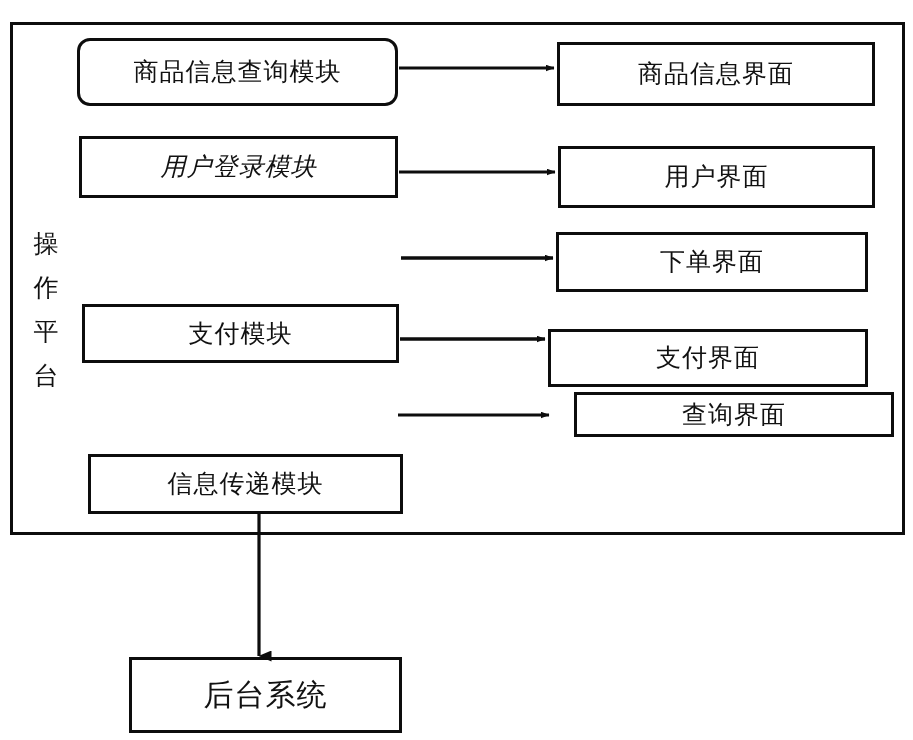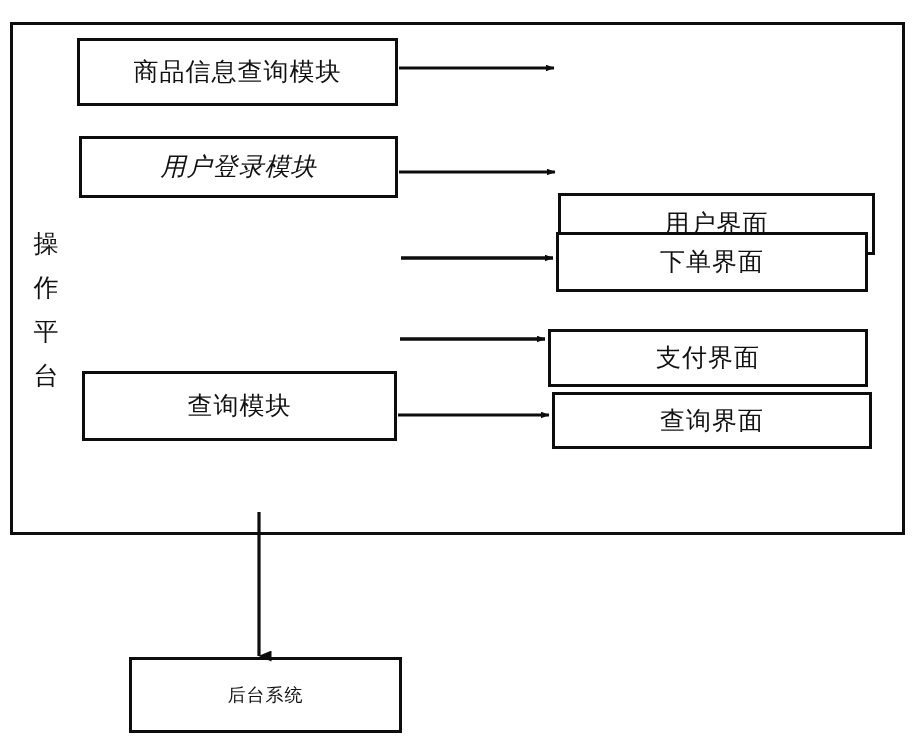--- a/index.html
+++ b/index.html
@@ -53,34 +53,34 @@
     font-size: 25px;
     color: #111111;
     letter-spacing: 1px;
     text-align: center;
   }
   .node-label {
     display: block;
     line-height: 1.2;
   }
   
-  .m1 { left: 77px;  top: 38px;  width: 321px; height: 68px; }
+  .m1 { left: 77px;  top: 38px;  width: 321px; height: 68px; border-radius: 13px; }
   .m2 { left: 79px;  top: 136px; width: 319px; height: 62px; font-style: italic; }
   .m3 { left: 82px;  top: 225px; width: 318px; height: 66px; }
   .m4 { left: 82px;  top: 304px; width: 317px; height: 59px; }
   .m5 { left: 82px;  top: 371px; width: 315px; height: 70px; }
   .m6 { left: 88px;  top: 454px; width: 315px; height: 60px; }
   
   .i1 { left: 557px; top: 42px;  width: 318px; height: 64px; }
-  .i2 { left: 558px; top: 146px; width: 317px; height: 62px; margin-top: 47px; }
+  .i2 { left: 558px; top: 146px; width: 317px; height: 62px; }
   .i3 { left: 556px; top: 232px; width: 312px; height: 60px; }
   .i4 { left: 548px; top: 313px; width: 320px; height: 58px; margin-top: 16px; }
-  .i5 { left: 552px; top: 392px; width: 320px; height: 57px; }
+  .i5 { left: 574px; top: 392px; width: 320px; height: 45px; }
   
-  .backend { left: 129px; top: 657px; width: 273px; height: 76px; font-size: 18px; }
+  .backend { left: 129px; top: 657px; width: 273px; height: 76px; font-size: 30px; }
 
   .connector-layer {
     position: absolute;
     left: 0;
     top: 0;
     width: 913px;
     height: 740px;
     pointer-events: none;
   }
 </style>
@@ -97,24 +97,30 @@
     <span>平</span>
     <span>台</span>
   </div>
 
   <div class="node m1">
     <span class="node-label">商品信息查询模块</span>
   </div>
   <div class="node m2">
     <span class="node-label">用户登录模块</span>
   </div>
-  <div class="node m5">
-    <span class="node-label">查询模块</span>
+  <div class="node m4">
+    <span class="node-label">支付模块</span>
+  </div>
+  <div class="node m6">
+    <span class="node-label">信息传递模块</span>
   </div>
 
+  <div class="node i1">
+    <span class="node-label">商品信息界面</span>
+  </div>
   <div class="node i2">
     <span class="node-label">用户界面</span>
   </div>
   <div class="node i3">
     <span class="node-label">下单界面</span>
   </div>
   <div class="node i4">
     <span class="node-label">支付界面</span>
   </div>
   <div class="node i5">

